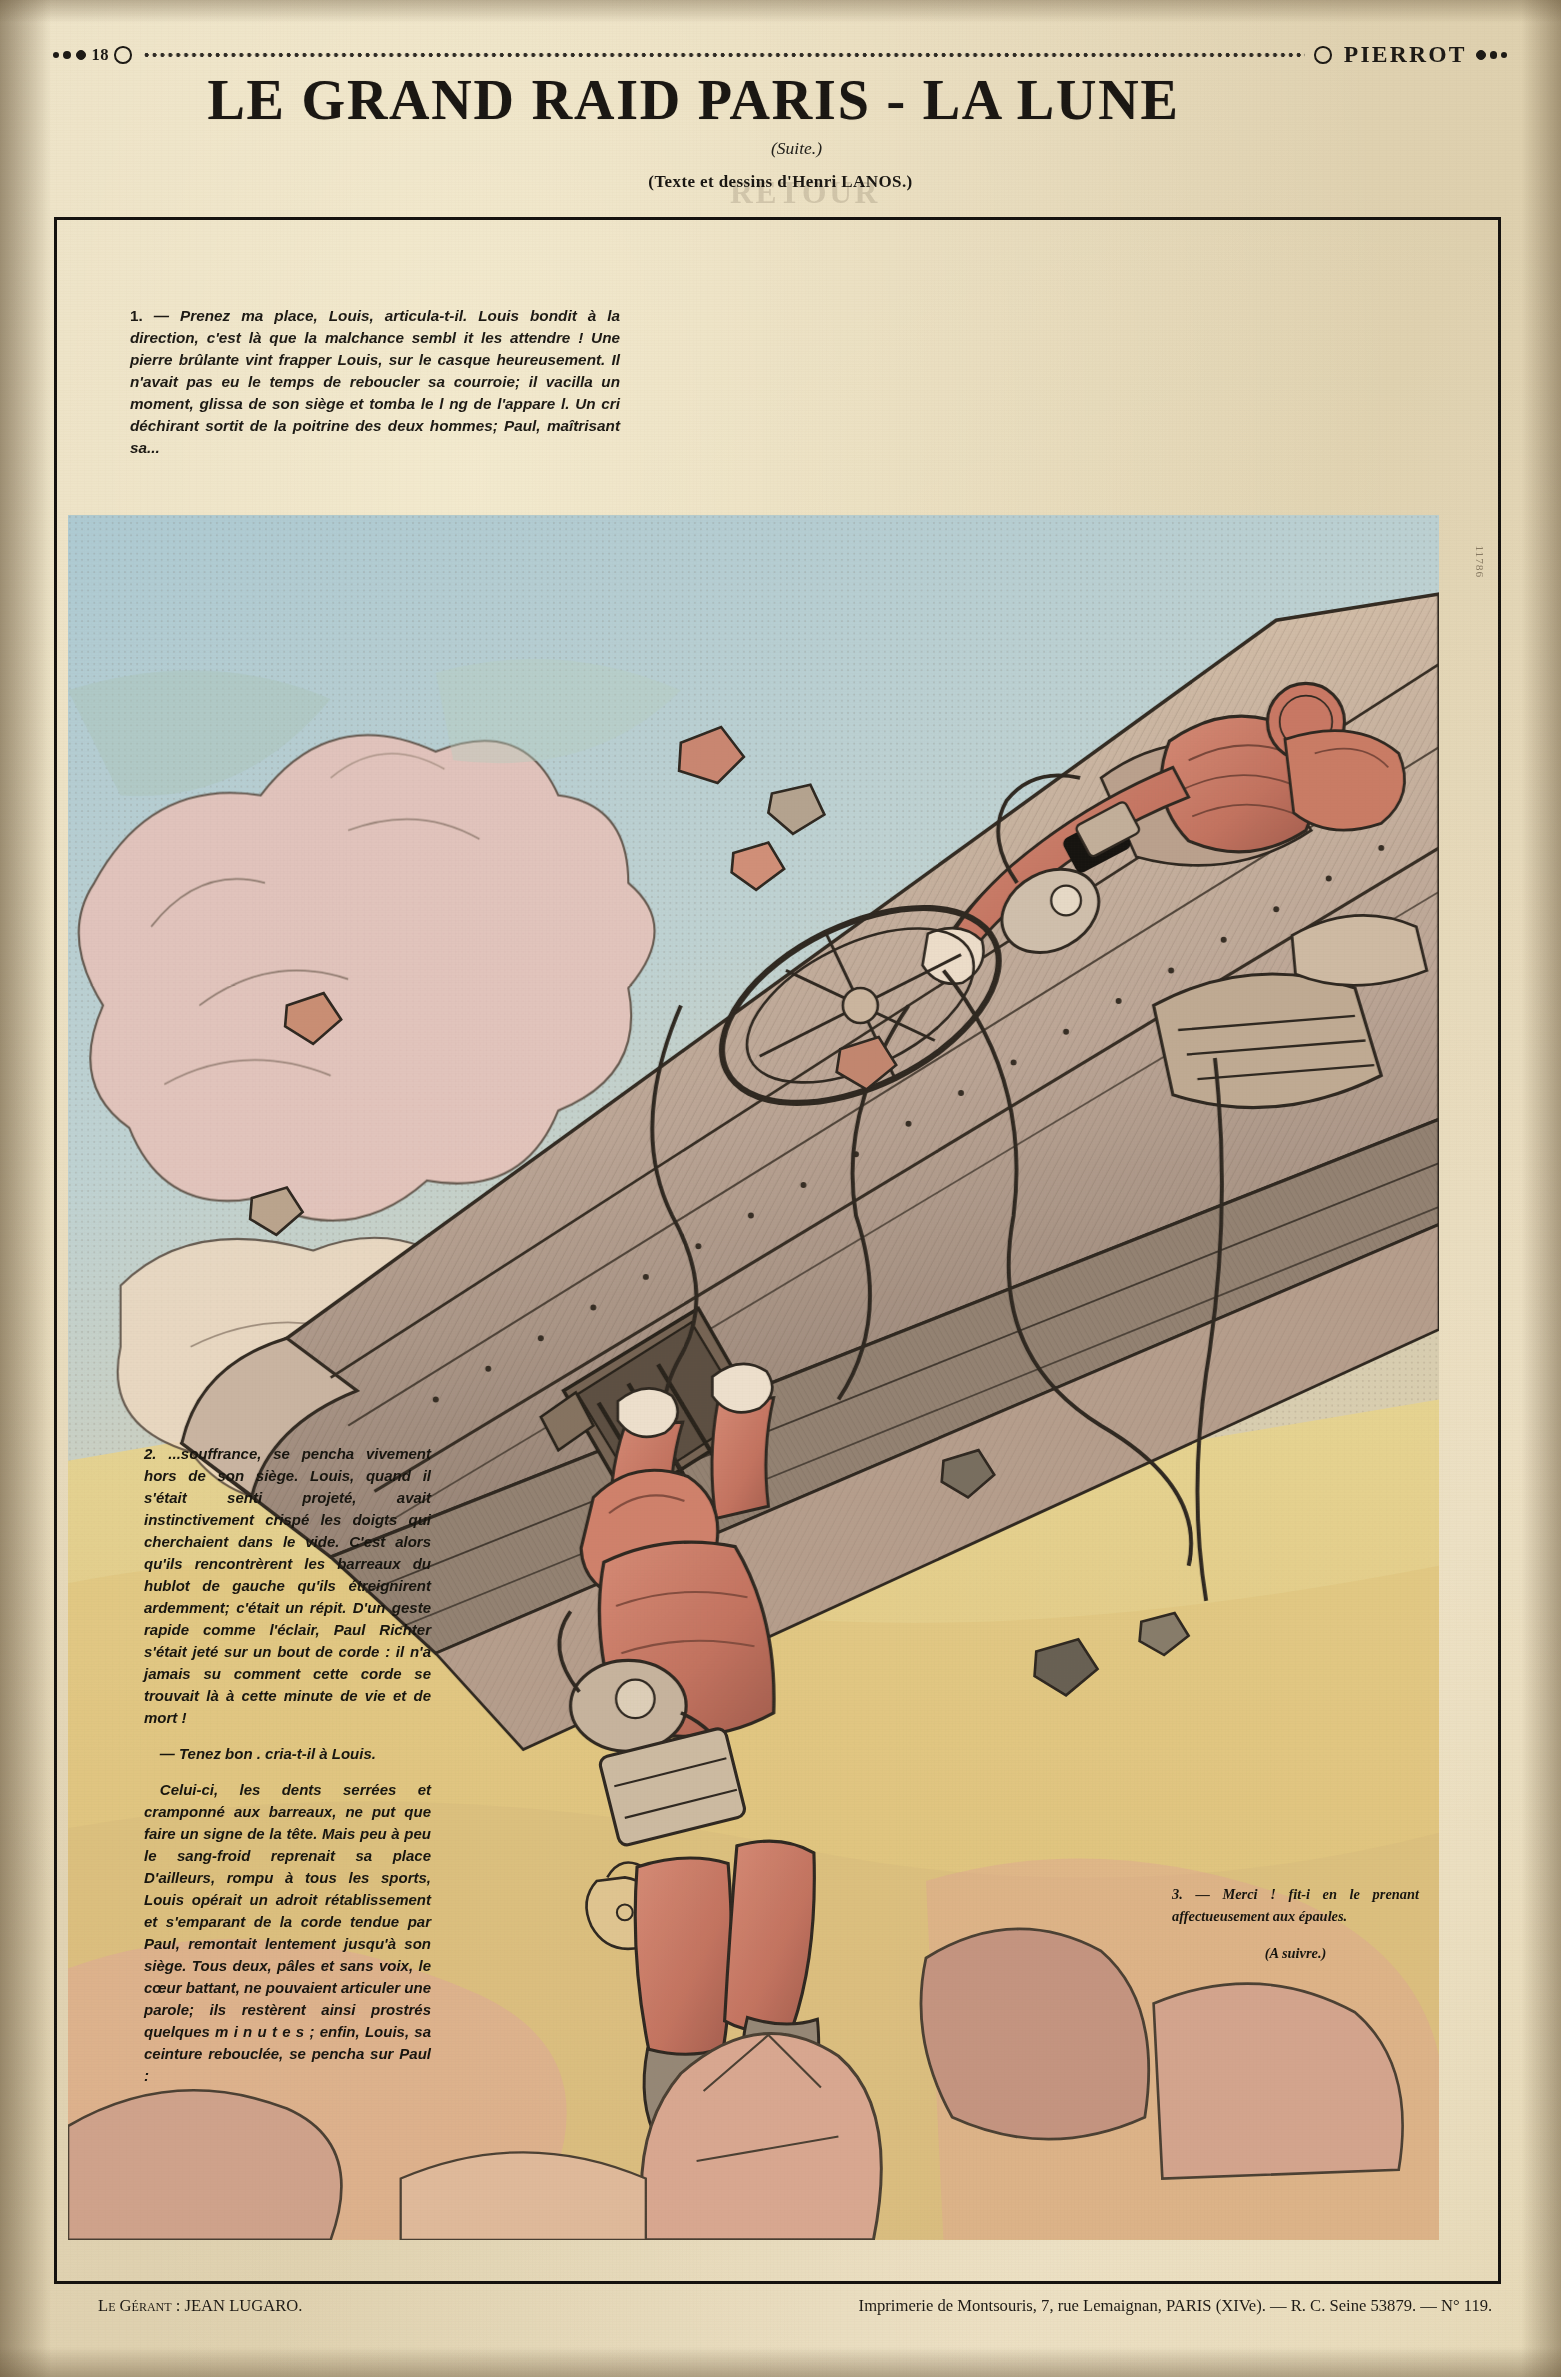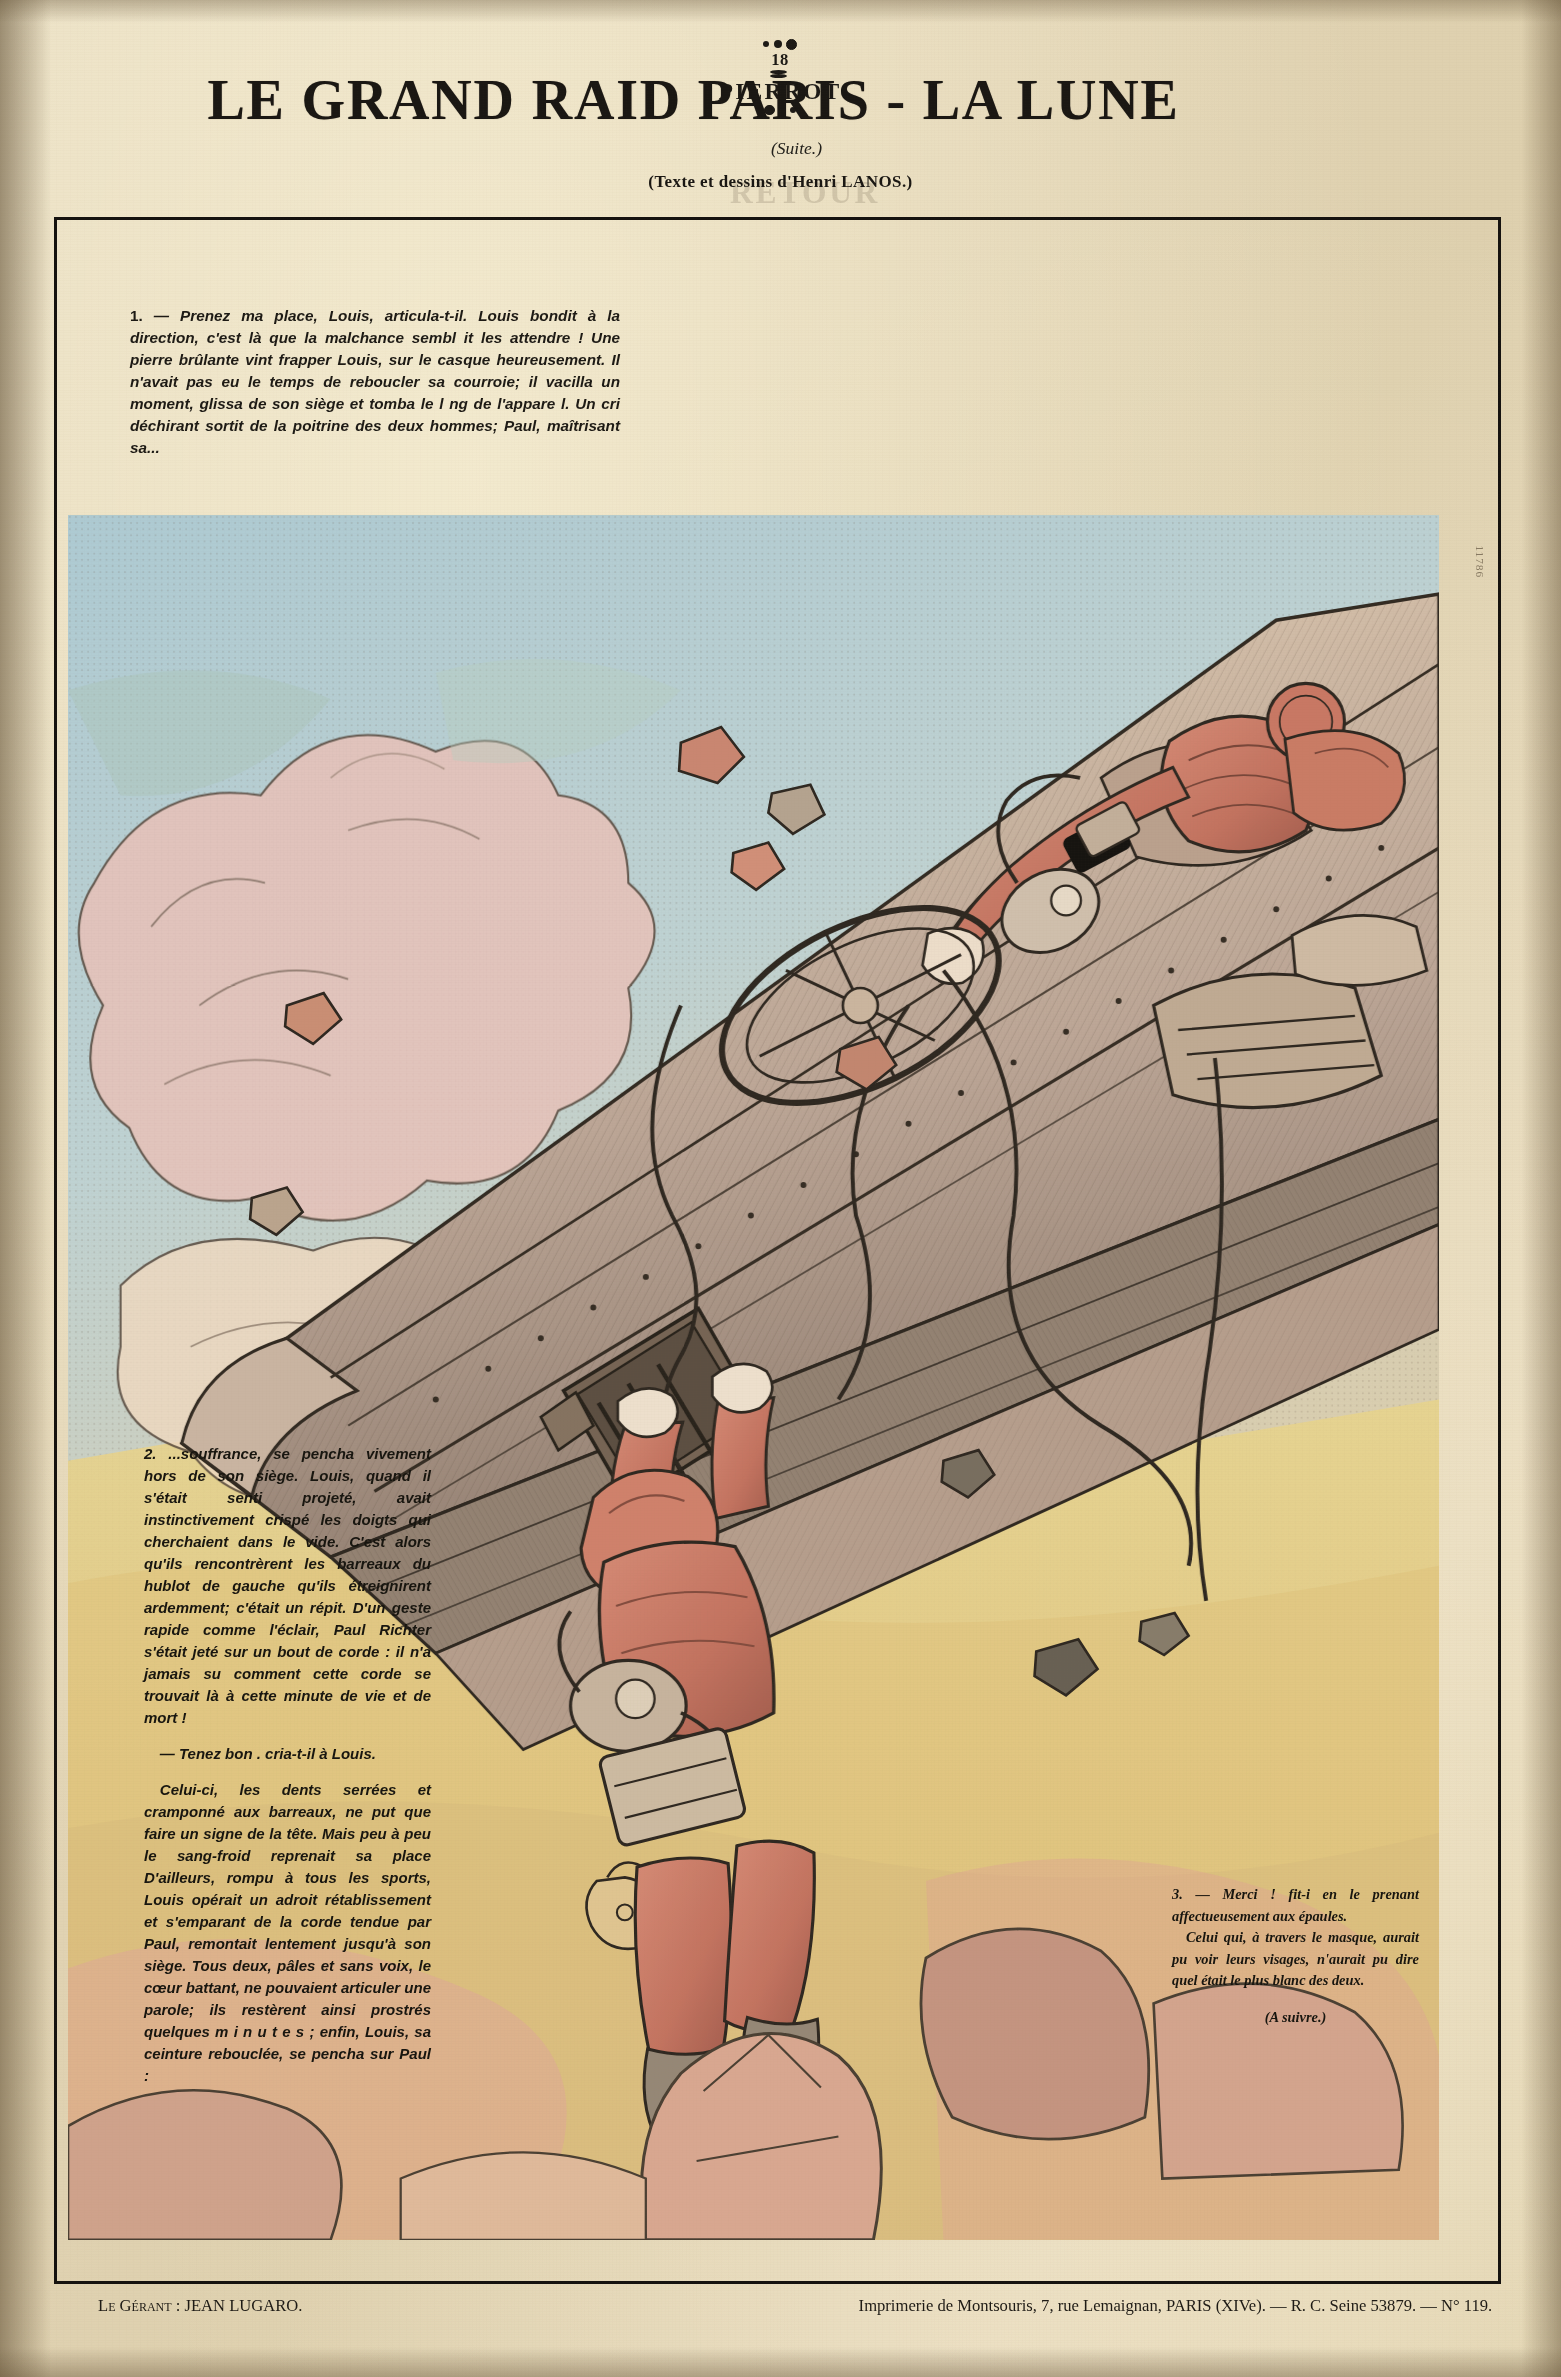--- a/index.html
+++ b/index.html
@@ -58,21 +58,20 @@
     pointer-events: none;
   }
 
   
   .masthead {
     position: absolute;
     left: 53px; top: 39px;
     width: 1454px; height: 31.5px;
     display: flex;
     align-items: center;
-    flex-direction: column;
   }
   .dot-rule {
     flex: 1;
     height: 12.3px;
     margin: 0 8.8px;
     background-image: radial-gradient(circle at 2.6px 6.1px, #1d1a16 1.8px, rgba(0,0,0,0) 2.3px);
     background-size: 7.9px 12.3px;
     background-repeat: repeat-x;
     opacity: 0.92;
   }
@@ -558,21 +557,20 @@
   <div class="tb2">
     <p><span>2.</span>
        <span>...souffrance, se pencha vivement hors de son siège. Louis, quand il s'était senti projeté, avait instinctivement crispé les doigts qui cherchaient dans le vide. C'est alors qu'ils rencontrèrent les barreaux du hublot de gauche qu'ils étreignirent ardemment; c'était un répit. D'un geste rapide comme l'éclair, Paul Richter s'était jeté sur un bout de corde : il n'a jamais su comment cette corde se trouvait là à cette minute de vie et de mort !</span></p>
     <p>— Tenez bon . cria-t-il à Louis.</p>
     <p>Celui-ci, les dents serrées et cramponné aux barreaux, ne put que faire un signe de la tête. Mais peu à peu le sang-froid reprenait sa place D'ailleurs, rompu à tous les sports, Louis opérait un adroit rétablissement et s'emparant de la corde tendue par Paul, remontait lentement jusqu'à son siège. Tous deux, pâles et sans voix, le cœur battant, ne pouvaient articuler une parole; ils restèrent ainsi prostrés quelques m i n u t e s ; enfin, Louis, sa ceinture rebouclée, se pencha sur Paul :</p>
   </div>
 
   <div class="tb3">
     <p><span>3.</span>
        <span>—  Merci ! fit-i  en le prenant affectueusement aux épaules.</span></p>
-    <p>Celui qui, à travers le masque, aurait pu voir leurs visages, n'aurait pu dire quel était le plus blanc des deux.</p>
     <div class="tosuivre">(A suivre.)</div>
   </div>
 
   <div class="colophon">
     <div class="left">Le Gérant : JEAN LUGARO.</div>
     <div class="right">Imprimerie de Montsouris, 7, rue Lemaignan, PARIS (XIVe). — R. C. Seine 53879. — N° 119.</div>
   </div>
 
   <div class="paper-grain"></div>
   <div class="edge-shadow-left"></div>

